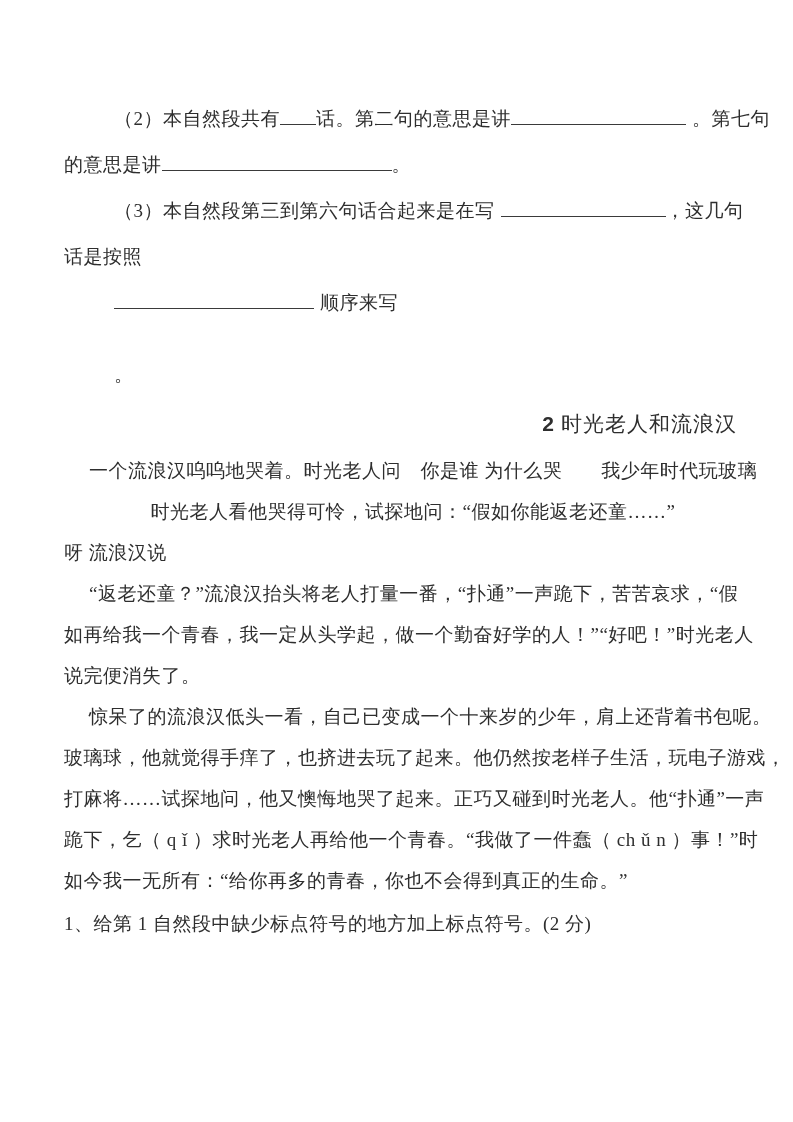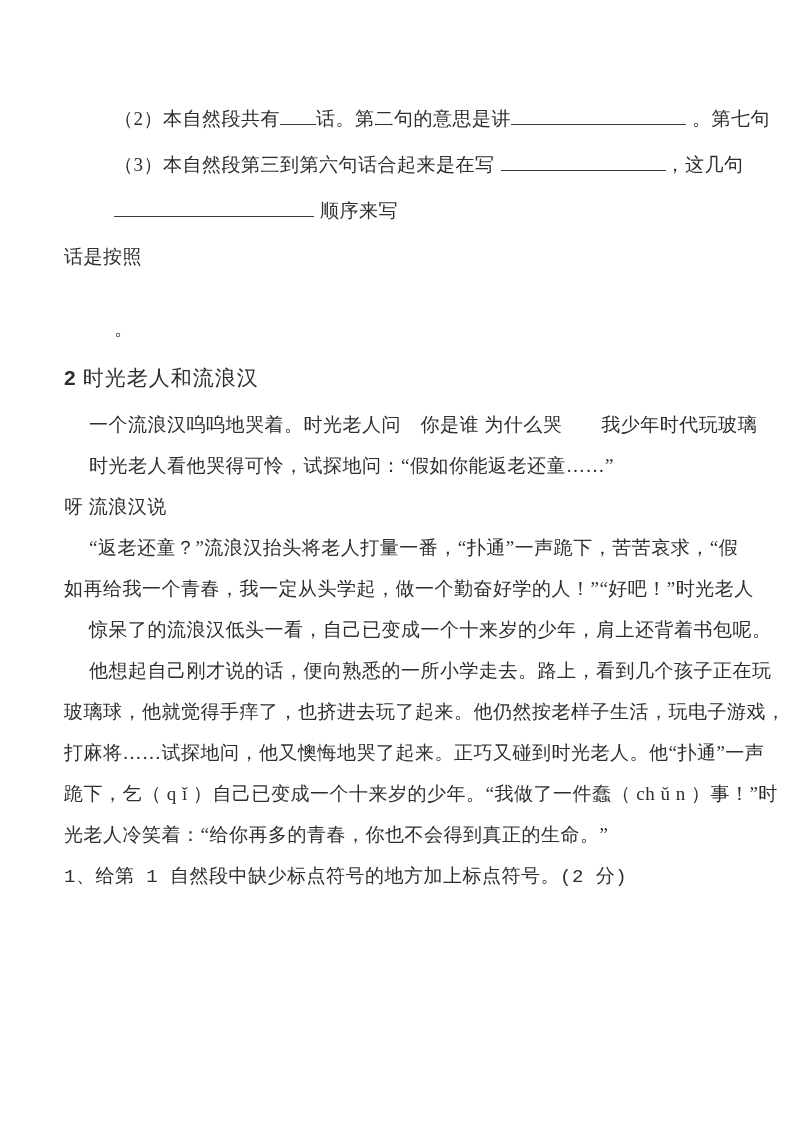--- a/index.html
+++ b/index.html
@@ -24,79 +24,79 @@
   .line {
     font-size: 19px;
     line-height: 41px;
     white-space: nowrap;
     letter-spacing: 0.5px;
   }
   .topline {
     line-height: 46px;
   }
   .indent-q { padding-left: 50px; }
-  .indent-p { padding-left: 25px; }
+  .indent-p { padding-left: 25px; text-align: center; }
   .blank {
     display: inline-block;
     border-bottom: 1.5px solid #3a3a3a;
     height: 17px;
     vertical-align: baseline;
   }
   .w36  { width: 36px; }
   .w165 { width: 165px; }
   .w175 { width: 175px; }
   .w200 { width: 200px; }
   .w230 { width: 230px; }
   .gap-before { margin-left: 6px; }
   .lone-period {
     margin-top: 26px;
   }
   .title-line {
-    text-align: left;
+    text-align: right;
     font-size: 21px;
     line-height: 40px;
     margin-top: 6px;
     margin-bottom: 6px;
     letter-spacing: 1px;
   }
   .title-num {
     font-family: "Liberation Sans", "DejaVu Sans", sans-serif;
     font-weight: bold;
     margin-right: 6px;
   }
   .bottom-q {
     margin-top: 2px;
-    font-family: Liberation Mono, monospace;
   }
 </style>
 </head>
 <body>
 
 <div class="sheet">
 
   <div class="line topline indent-q"><span>（2）本自然段共有</span><span class="blank w36"></span><span>话。第二句的意思是讲</span><span class="blank w175"></span><span class="gap-before">。第七句</span></div>
 
+  <div class="line topline"><span>的意思是讲</span><span class="blank w230"></span><span>。</span></div>
 
   <div class="line topline indent-q"><span>（3）本自然段第三到第六句话合起来是在写</span><span class="blank w165 gap-before"></span><span>，这几句</span></div>
 
+  <div class="line topline">话是按照</div>
+
   <div class="line topline indent-q"><span class="blank w200"></span><span class="gap-before">顺序来写</span></div>
-
-  <div class="line topline">话是按照</div>
 
   <div class="line topline indent-q lone-period">。</div>
 
   <div class="title-line"><span class="title-num">2</span><span>时光老人和流浪汉</span></div>
 
   <div class="line indent-p">一个流浪汉呜呜地哭着。时光老人问　你是谁 为什么哭　　我少年时代玩玻璃</div>
   <div class="line indent-p">时光老人看他哭得可怜，试探地问：“假如你能返老还童……”</div>
   <div class="line">呀 流浪汉说</div>
   <div class="line indent-p">“返老还童？”流浪汉抬头将老人打量一番，“扑通”一声跪下，苦苦哀求，“假</div>
   <div class="line">如再给我一个青春，我一定从头学起，做一个勤奋好学的人！”“好吧！”时光老人</div>
+  <div class="line">说完便消失了。</div>
   <div class="line indent-p">惊呆了的流浪汉低头一看，自己已变成一个十来岁的少年，肩上还背着书包呢。</div>
-  <div class="line indent-p">他想起自己刚才说的话，便向熟悉的一所小学走去。路上，看到几个孩子正在玩</div>
   <div class="line">玻璃球，他就觉得手痒了，也挤进去玩了起来。他仍然按老样子生活，玩电子游戏，</div>
   <div class="line">打麻将……试探地问，他又懊悔地哭了起来。正巧又碰到时光老人。他“扑通”一声</div>
-  <div class="line">跪下，乞（ q ǐ ）自己已变成一个十来岁的少年。“我做了一件蠢（ ch ǔ n ）事！”时</div>
-  <div class="line">光老人冷笑着：“给你再多的青春，你也不会得到真正的生命。”</div>
+  <div class="line">跪下，乞（ q ǐ ）求时光老人再给他一个青春。“我做了一件蠢（ ch ǔ n ）事！”时</div>
+  <div class="line">如今我一无所有：“给你再多的青春，你也不会得到真正的生命。”</div>
 
   <div class="line bottom-q">1、给第 1 自然段中缺少标点符号的地方加上标点符号。(2 分)</div>
 
 </div>
 
 </body></html>

